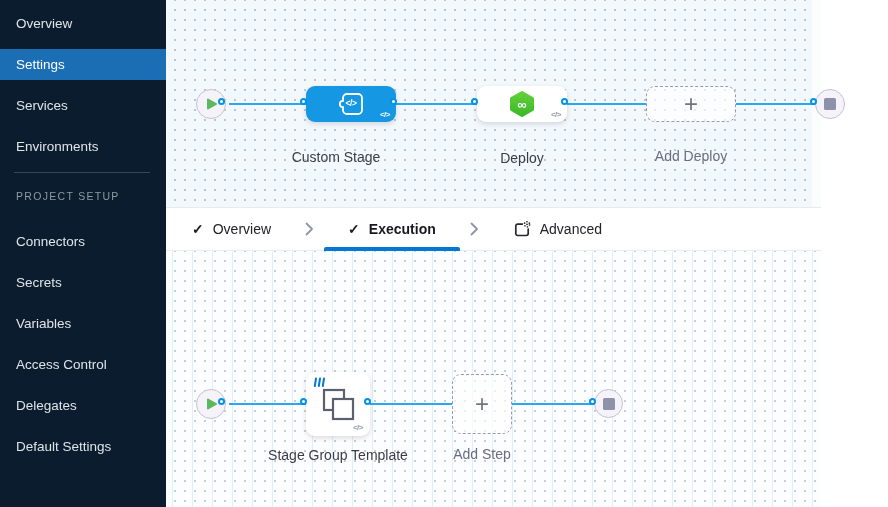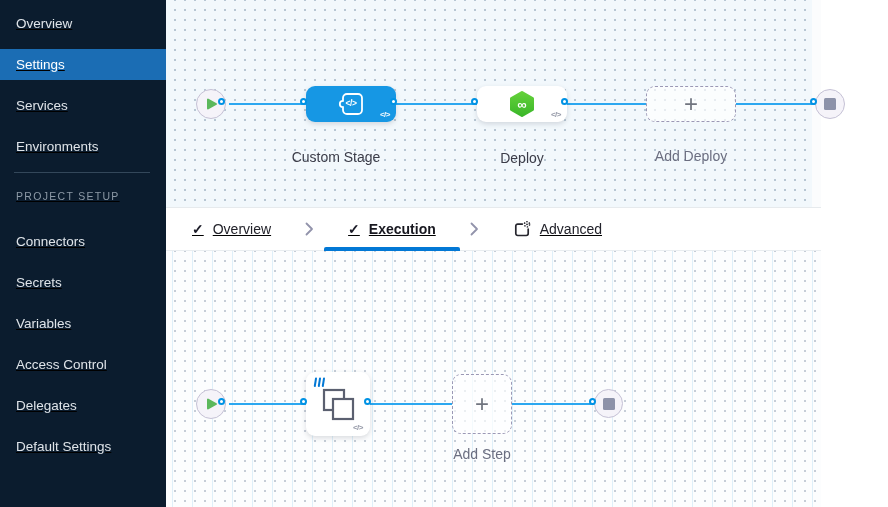--- a/index.html
+++ b/index.html
@@ -1,18 +1,18 @@
 <!DOCTYPE html>
 <html><head>
 <meta charset="utf-8">
 <style>
   * { margin:0; padding:0; box-sizing:border-box; }
   html,body { width:888px; height:507px; overflow:hidden; }
   body { font-family:"Liberation Sans", sans-serif; }
-  .app { display:flex; width:821px; height:507px; background:#fff;text-decoration:underline; }
+  .app { display:flex; width:821px; height:507px; background:#fff; }
 
   
   .sidebar { width:166px; min-width:166px; height:100%; background:#0b1c2e; padding-top:8px; }
   .nav-item { height:31px; line-height:31px; margin-bottom:10px; padding-left:16px;
               font-size:13.5px; color:#dfe4e9; cursor:pointer; white-space:nowrap; }
   .nav-item.active { background:#1b6db4; color:#ffffff; }
   .side-divider { border-top:1px solid #33475a; margin:8px 16px 0 14px; }
   .section-label { margin:17px 0 24px 16px; font-size:10.5px; letter-spacing:1.3px;
                    color:#8d9aa7; font-weight:400; }
 
@@ -202,20 +202,21 @@
           </g>
         </svg>
         <svg width="40" height="40" viewBox="0 0 40 40">
           <rect x="6" y="6" width="20" height="20" fill="#ffffff" stroke="#5b6070" stroke-width="2.2"></rect>
           <rect x="15" y="15" width="20" height="20" fill="#ffffff" stroke="#5b6070" stroke-width="2.2"></rect>
         </svg>
         <span class="code-mark on-white" style="right:7px; bottom:4px;">&lt;/&gt;</span>
       </div>
       <div class="port" style="left:134px; top:147px;"></div>
       <div class="port" style="left:198px; top:147px;"></div>
+      <div class="node-label" style="left:92px; top:194px;">Stage Group Template</div>
 
       <div class="dashed-node" style="left:286px; top:123px; width:60px; height:60px;">
         <span class="plus-glyph">+</span>
       </div>
       <div class="node-label dim" style="left:236px; top:193px;">Add Step</div>
 
       <div class="port" style="left:423px; top:147px;"></div>
       <div class="round-node" style="left:428px; top:138px; width:29px; height:29px;">
         <div class="stop-square"></div>
       </div>

